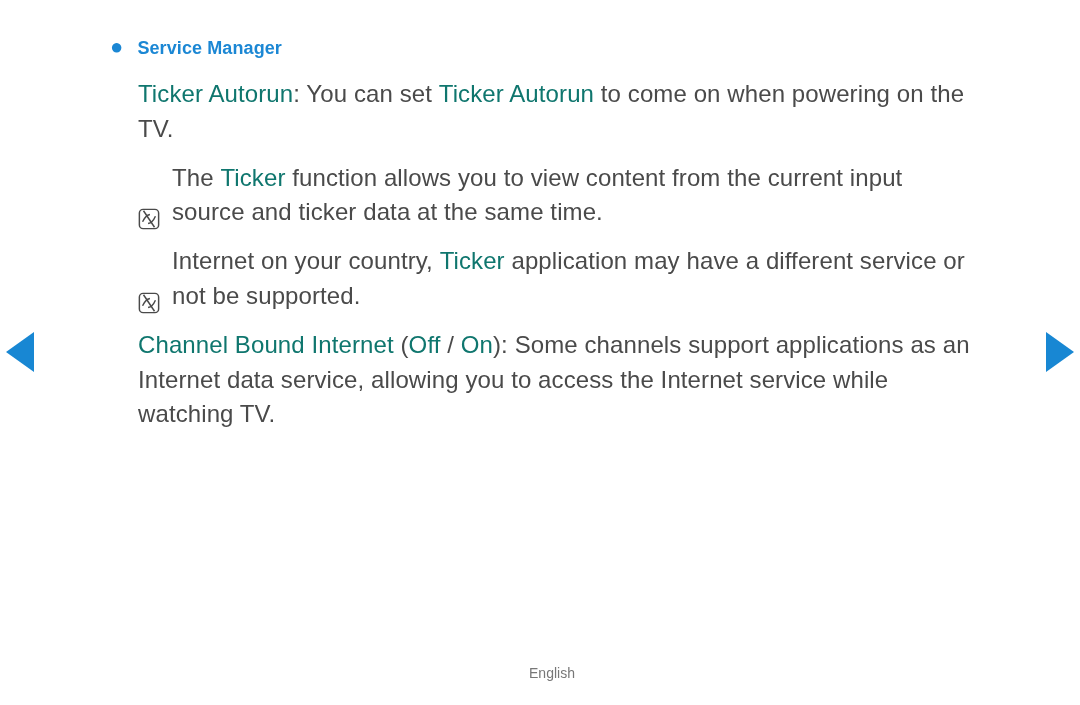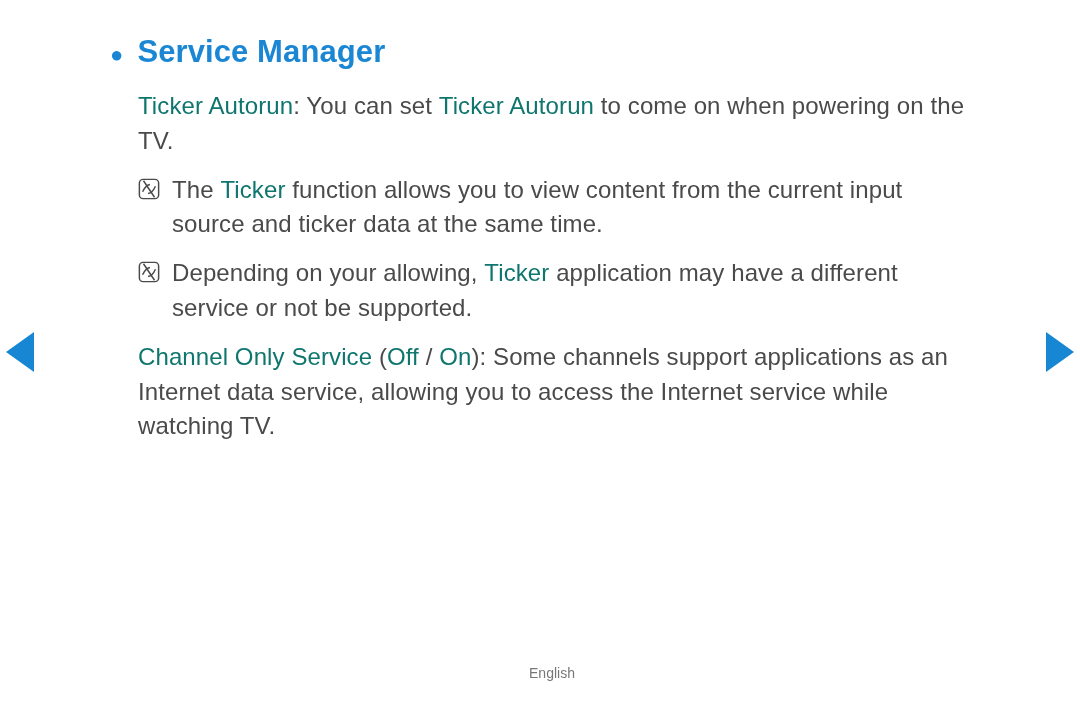--- a/index.html
+++ b/index.html
@@ -27,29 +27,29 @@
   }
   .bullet {
     font-size: 22px;
     color: #1b87d4;
     margin-right: 14px;
     line-height: 1.5;
   }
   .heading {
     color: #1b87d4;
     font-weight: 600;
-    font-size: 31px;
+    font-size: 18px;
   }
   .para {
     margin-bottom: 14px;
     padding-left: 28px;
   }
   .note-row {
     display: flex;
-    align-items: flex-start;
+    align-items: flex-end;
     margin-bottom: 14px;
     padding-left: 28px;
   }
   .note-icon {
     flex: 0 0 auto;
     width: 22px;
     height: 22px;
     margin-right: 12px;
     margin-top: 5px;
   }
@@ -117,26 +117,26 @@
   <div class="note-row">
     <span class="note-icon">
       <svg viewBox="0 0 24 24">
           <rect x="1.5" y="1.5" width="21" height="21" rx="4" ry="4" fill="none" stroke="#4a4a4a" stroke-width="1.6"></rect>
           <line x1="6" y1="3" x2="18" y2="21" stroke="#4a4a4a" stroke-width="1.6"></line>
           <path d="M5 15 Q8 8 13 7" fill="none" stroke="#4a4a4a" stroke-width="1.6"></path>
           <path d="M11 17 Q16 16 19 9" fill="none" stroke="#4a4a4a" stroke-width="1.6"></path>
         </svg>
     </span>
     <span class="note-text">
-      <span>Depending on your allowing, </span><span class="blue" style="font-weight:400">Ticker</span><span> application may have a different service or not be supported.</span>
+      <span>Internet on your country, </span><span class="blue" style="font-weight:400">Ticker</span><span> application may have a different service or not be supported.</span>
     </span>
   </div>
 
   <div class="para">
-    <span class="blue" style="font-weight:400">Channel Only Service</span><span> (</span><span class="blue" style="font-weight:400">Off</span><span> / </span><span class="blue" style="font-weight:400">On</span><span>)</span><span>: Some channels support applications as an Internet data service, allowing you to access the Internet service while watching TV.</span>
+    <span class="blue" style="font-weight:400">Channel Bound Internet</span><span> (</span><span class="blue" style="font-weight:400">Off</span><span> / </span><span class="blue" style="font-weight:400">On</span><span>)</span><span>: Some channels support applications as an Internet data service, allowing you to access the Internet service while watching TV.</span>
   </div>
 
 
 </div>
 
 <div class="nav-arrow nav-left"></div>
 <div class="nav-arrow nav-right"></div>
 
 <div class="footer-lang">English</div>
 

